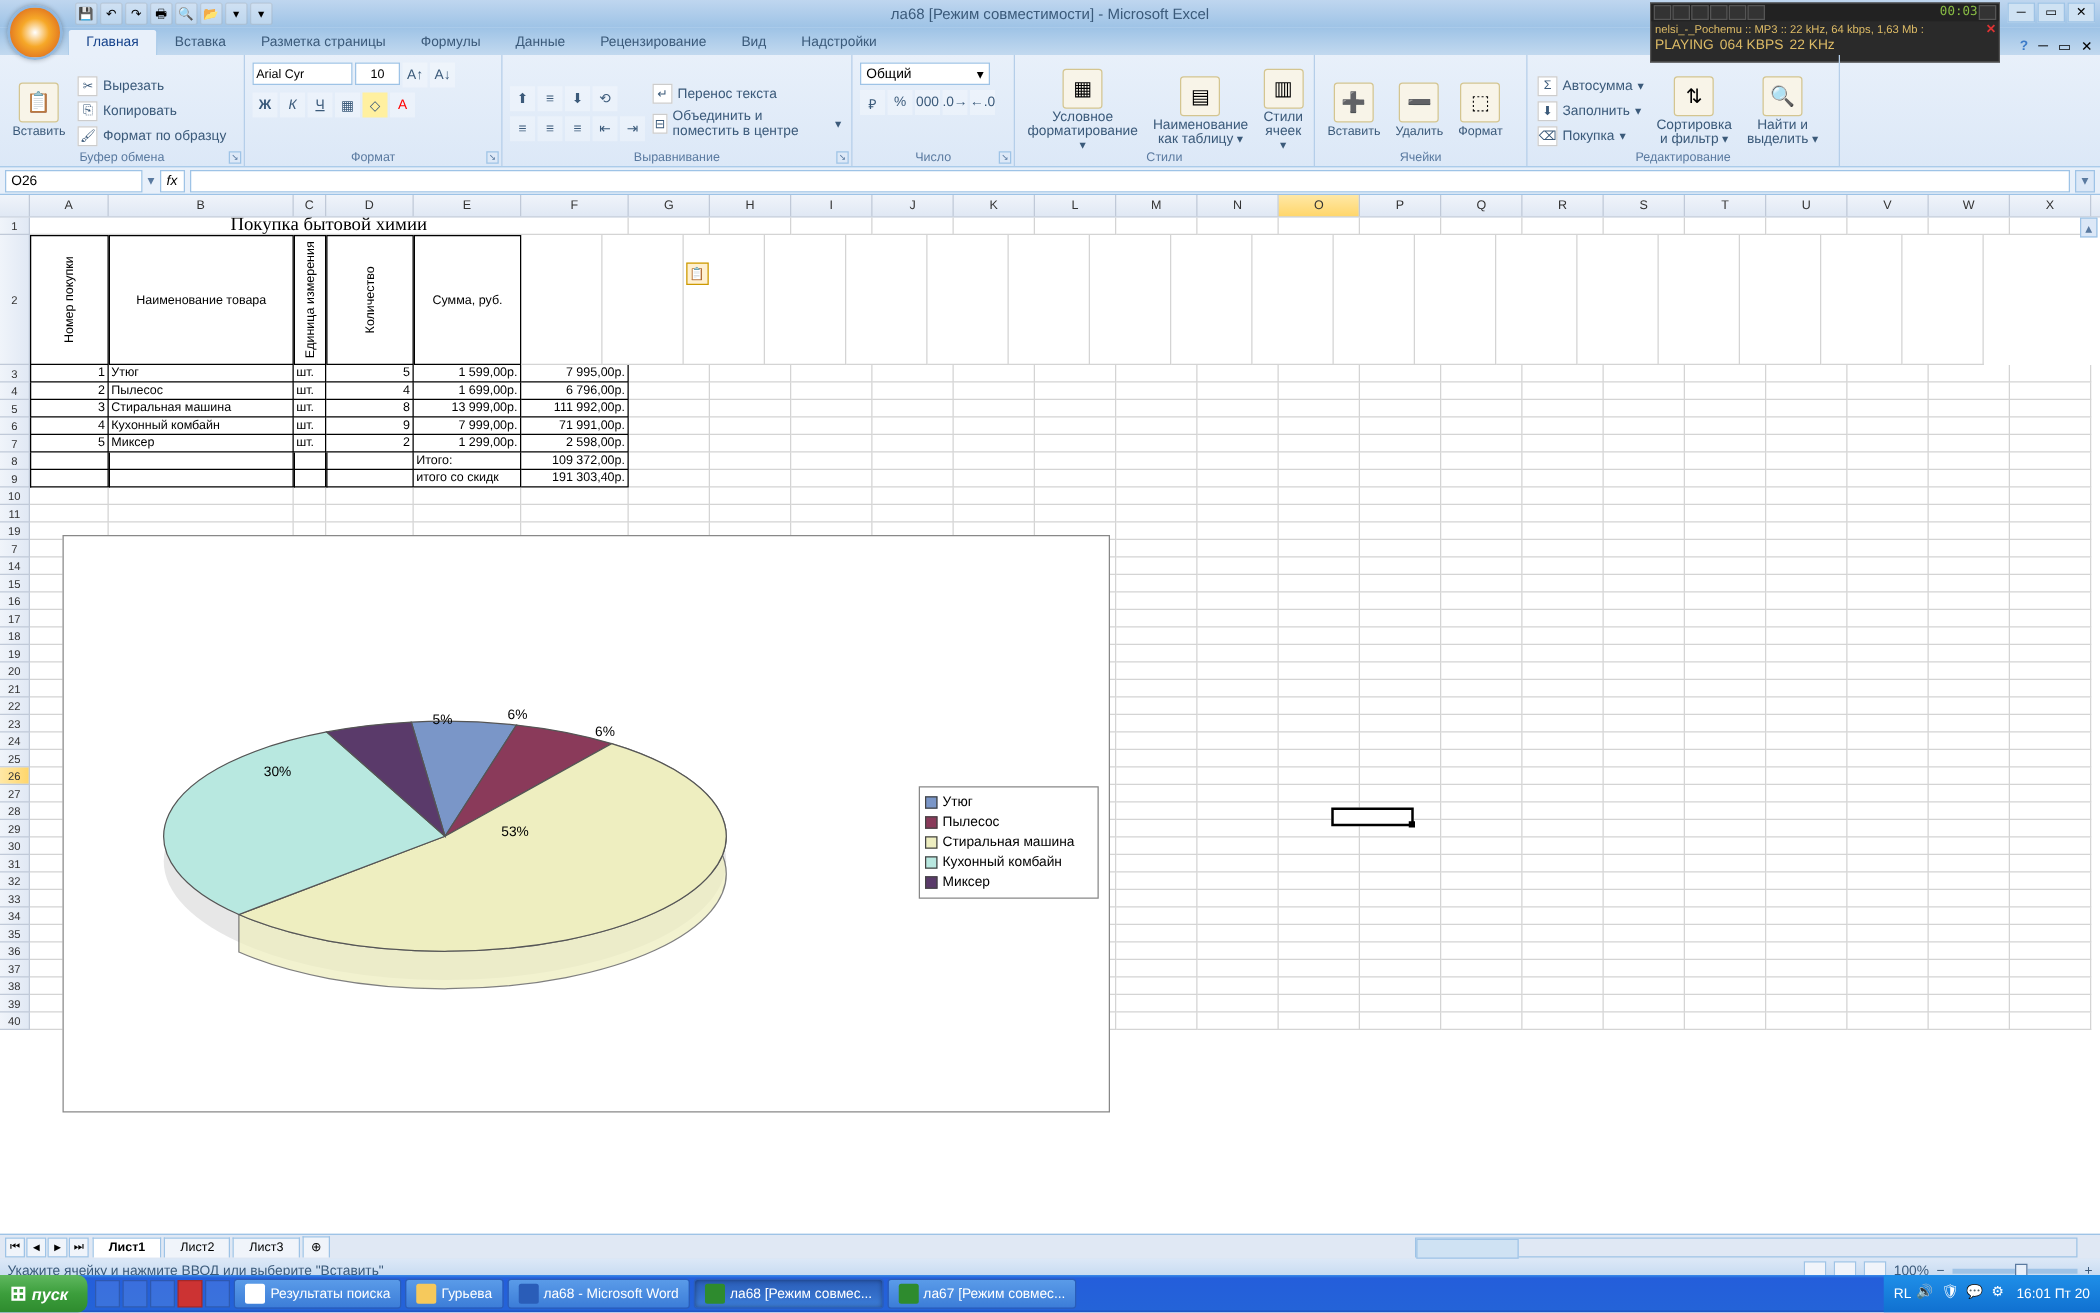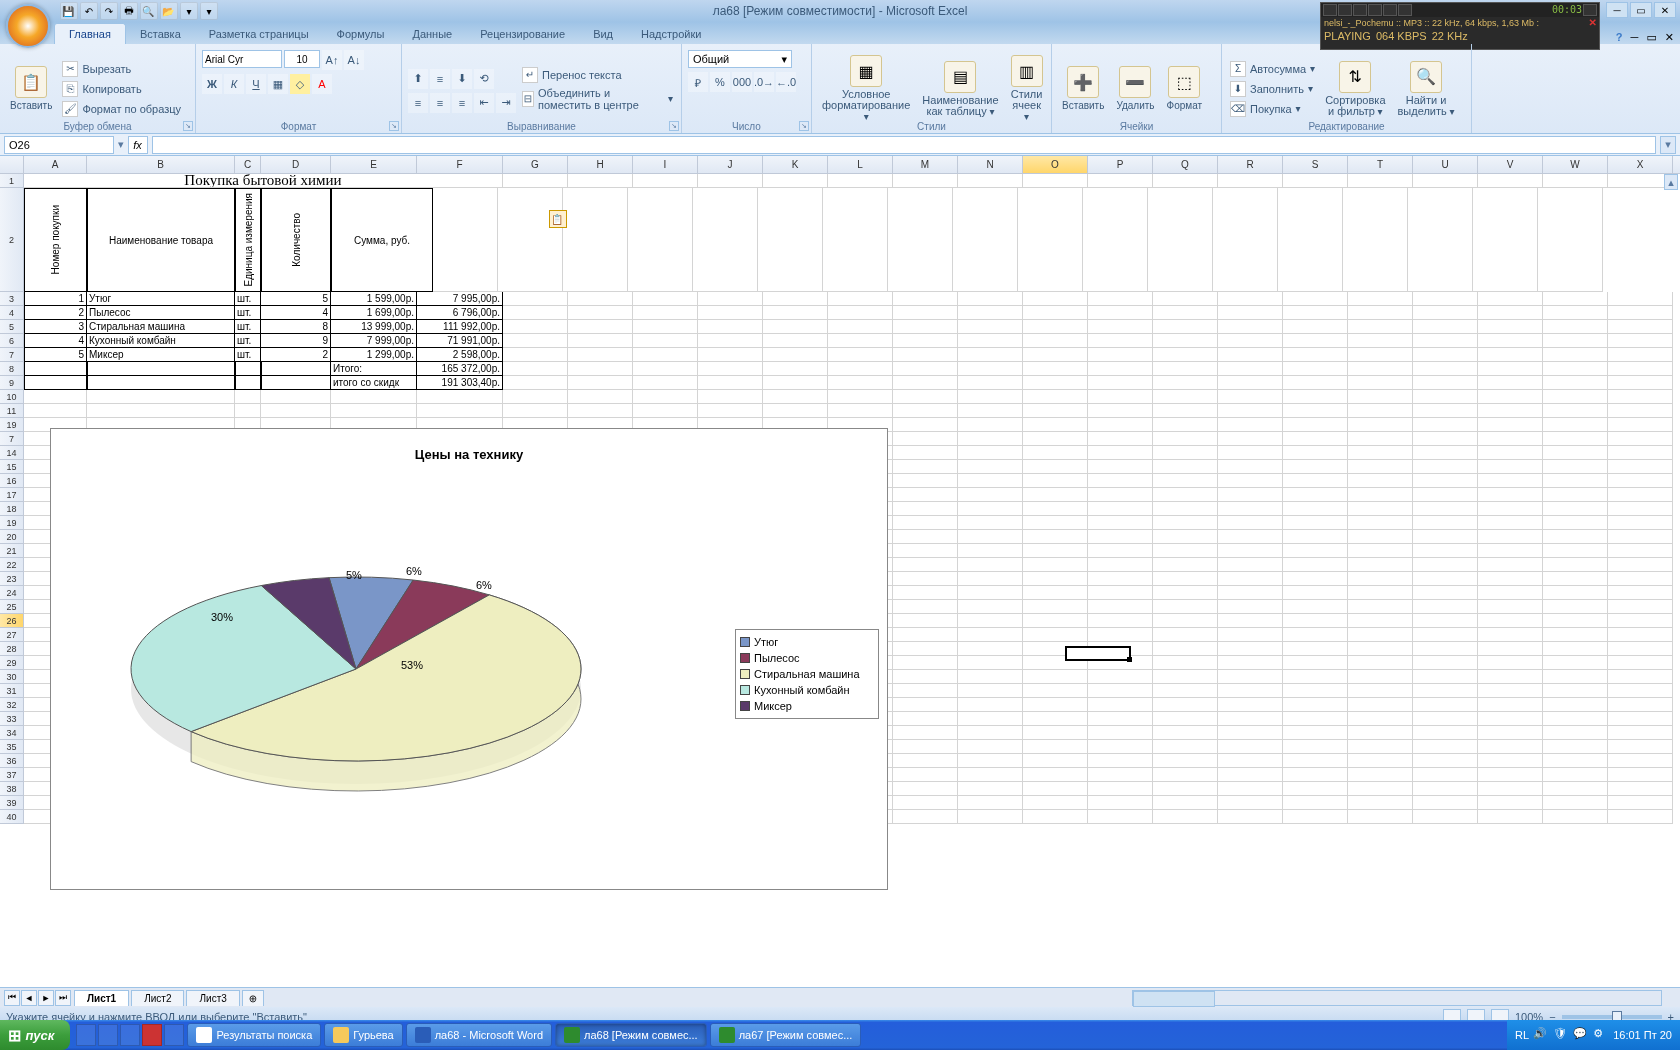--- a/index.html
+++ b/index.html
@@ -401,21 +401,21 @@
           <div class="cell c bt bl br bb" style="width: 63px;">
             <span class="vtext">Номер покупки</span>
           </div>
           <div class="cell c bt bl br bb" style="width: 148px;">Наименование товара</div>
           <div class="cell c bt bl br bb" style="width: 26px;">
             <span class="vtext">Единица измерения</span>
           </div>
           <div class="cell c bt bl br bb" style="width: 70px;">
             <span class="vtext">Количество</span>
           </div>
-          <div class="cell c bt bl br bb" style="width: 102px;">Сумма, руб.</div>
+          <div class="cell c bt bl br bb" style="width: 86px;">Сумма, руб.</div>
           <div class="cell" style="width: 65px;"></div>
           <div class="cell" style="width: 65px;"></div>
           <div class="cell" style="width: 65px;"></div>
           <div class="cell" style="width: 65px;"></div>
           <div class="cell" style="width: 65px;"></div>
           <div class="cell" style="width: 65px;"></div>
           <div class="cell" style="width: 65px;"></div>
           <div class="cell" style="width: 65px;"></div>
           <div class="cell" style="width: 65px;"></div>
           <div class="cell" style="width: 65px;"></div>
@@ -557,21 +557,21 @@
           <div class="cell" style="width: 65px;"></div>
           <div class="cell" style="width: 65px;"></div>
           <div class="cell" style="width: 65px;"></div>
         </div>
         <div class="cell-row">
           <div class="cell bl br bb" style="width: 63px;"></div>
           <div class="cell bl br bb" style="width: 148px;"></div>
           <div class="cell bl br bb" style="width: 26px;"></div>
           <div class="cell bl br bb" style="width: 70px;"></div>
           <div class="cell br bb" style="width: 86px;">Итого:</div>
-          <div class="cell r br bb" style="width: 86px;">165 372,00р.</div>
+          <div class="cell r br bb" style="width: 86px;">109 372,00р.</div>
           <div class="cell" style="width: 65px;"></div>
           <div class="cell" style="width: 65px;"></div>
           <div class="cell" style="width: 65px;"></div>
           <div class="cell" style="width: 65px;"></div>
           <div class="cell" style="width: 65px;"></div>
           <div class="cell" style="width: 65px;"></div>
           <div class="cell" style="width: 65px;"></div>
           <div class="cell" style="width: 65px;"></div>
           <div class="cell" style="width: 65px;"></div>
           <div class="cell" style="width: 65px;"></div>
@@ -1412,21 +1412,20 @@
           <div class="cell" style="width: 65px;"></div>
           <div class="cell" style="width: 65px;"></div>
           <div class="cell" style="width: 65px;"></div>
           <div class="cell" style="width: 65px;"></div>
           <div class="cell" style="width: 65px;"></div>
           <div class="cell" style="width: 65px;"></div>
         </div>
         <div class="active-cell" style="left:1041px;top:472px;width:66px;height:15px;"></div>
         <div class="pic-tool-icon" style="left:525px;top:36px;">📋</div>
         <div class="chart-box">
-        <div class="chart-title">Цены на технику</div>
         <svg class="pie-svg" width="480" height="260">
 
           <ellipse cx="230" cy="140" rx="225" ry="95" fill="#888" opacity=".2"></ellipse>
           <g id="pie-slices">
               <path d="M 230 120 L 203.06475335999312 28.6616055014443 A 225 92 0 0 1 287.1886189019388 31.021360282618232 Z" fill="#7a96c8" stroke="#555"></path>
               <path d="M 230 120 L 287.1886189019388 31.021360282618232 A 225 92 0 0 1 363.280512870901 45.877900587467664 Z" fill="#8a3a5a" stroke="#555"></path>
               <path d="M 363.280512870901 45.877900587467664 A 225 92 0 1 1 65.11235256405942 182.59748858636323 L 65.11235256405942 212.59748858636323 A 225 92 0 1 0 363.280512870901 75.87790058746766 Z" fill="#eeeec0" stroke="#555" opacity="0.75"></path>
               <path d="M 230 120 L 363.280512870901 45.877900587467664 A 225 92 0 1 1 65.11235256405942 182.59748858636323 Z" fill="#eeeec0" stroke="#555"></path>
               <path d="M 230 120 L 65.11235256405942 182.59748858636323 A 225 92 0 0 1 135.35424152076746 36.53539052096113 Z" fill="#b8e8e0" stroke="#555"></path>
               <path d="M 230 120 L 135.35424152076746 36.53539052096113 A 225 92 0 0 1 203.0647533599933 28.6616055014443 Z" fill="#5a3a6a" stroke="#555"></path>

